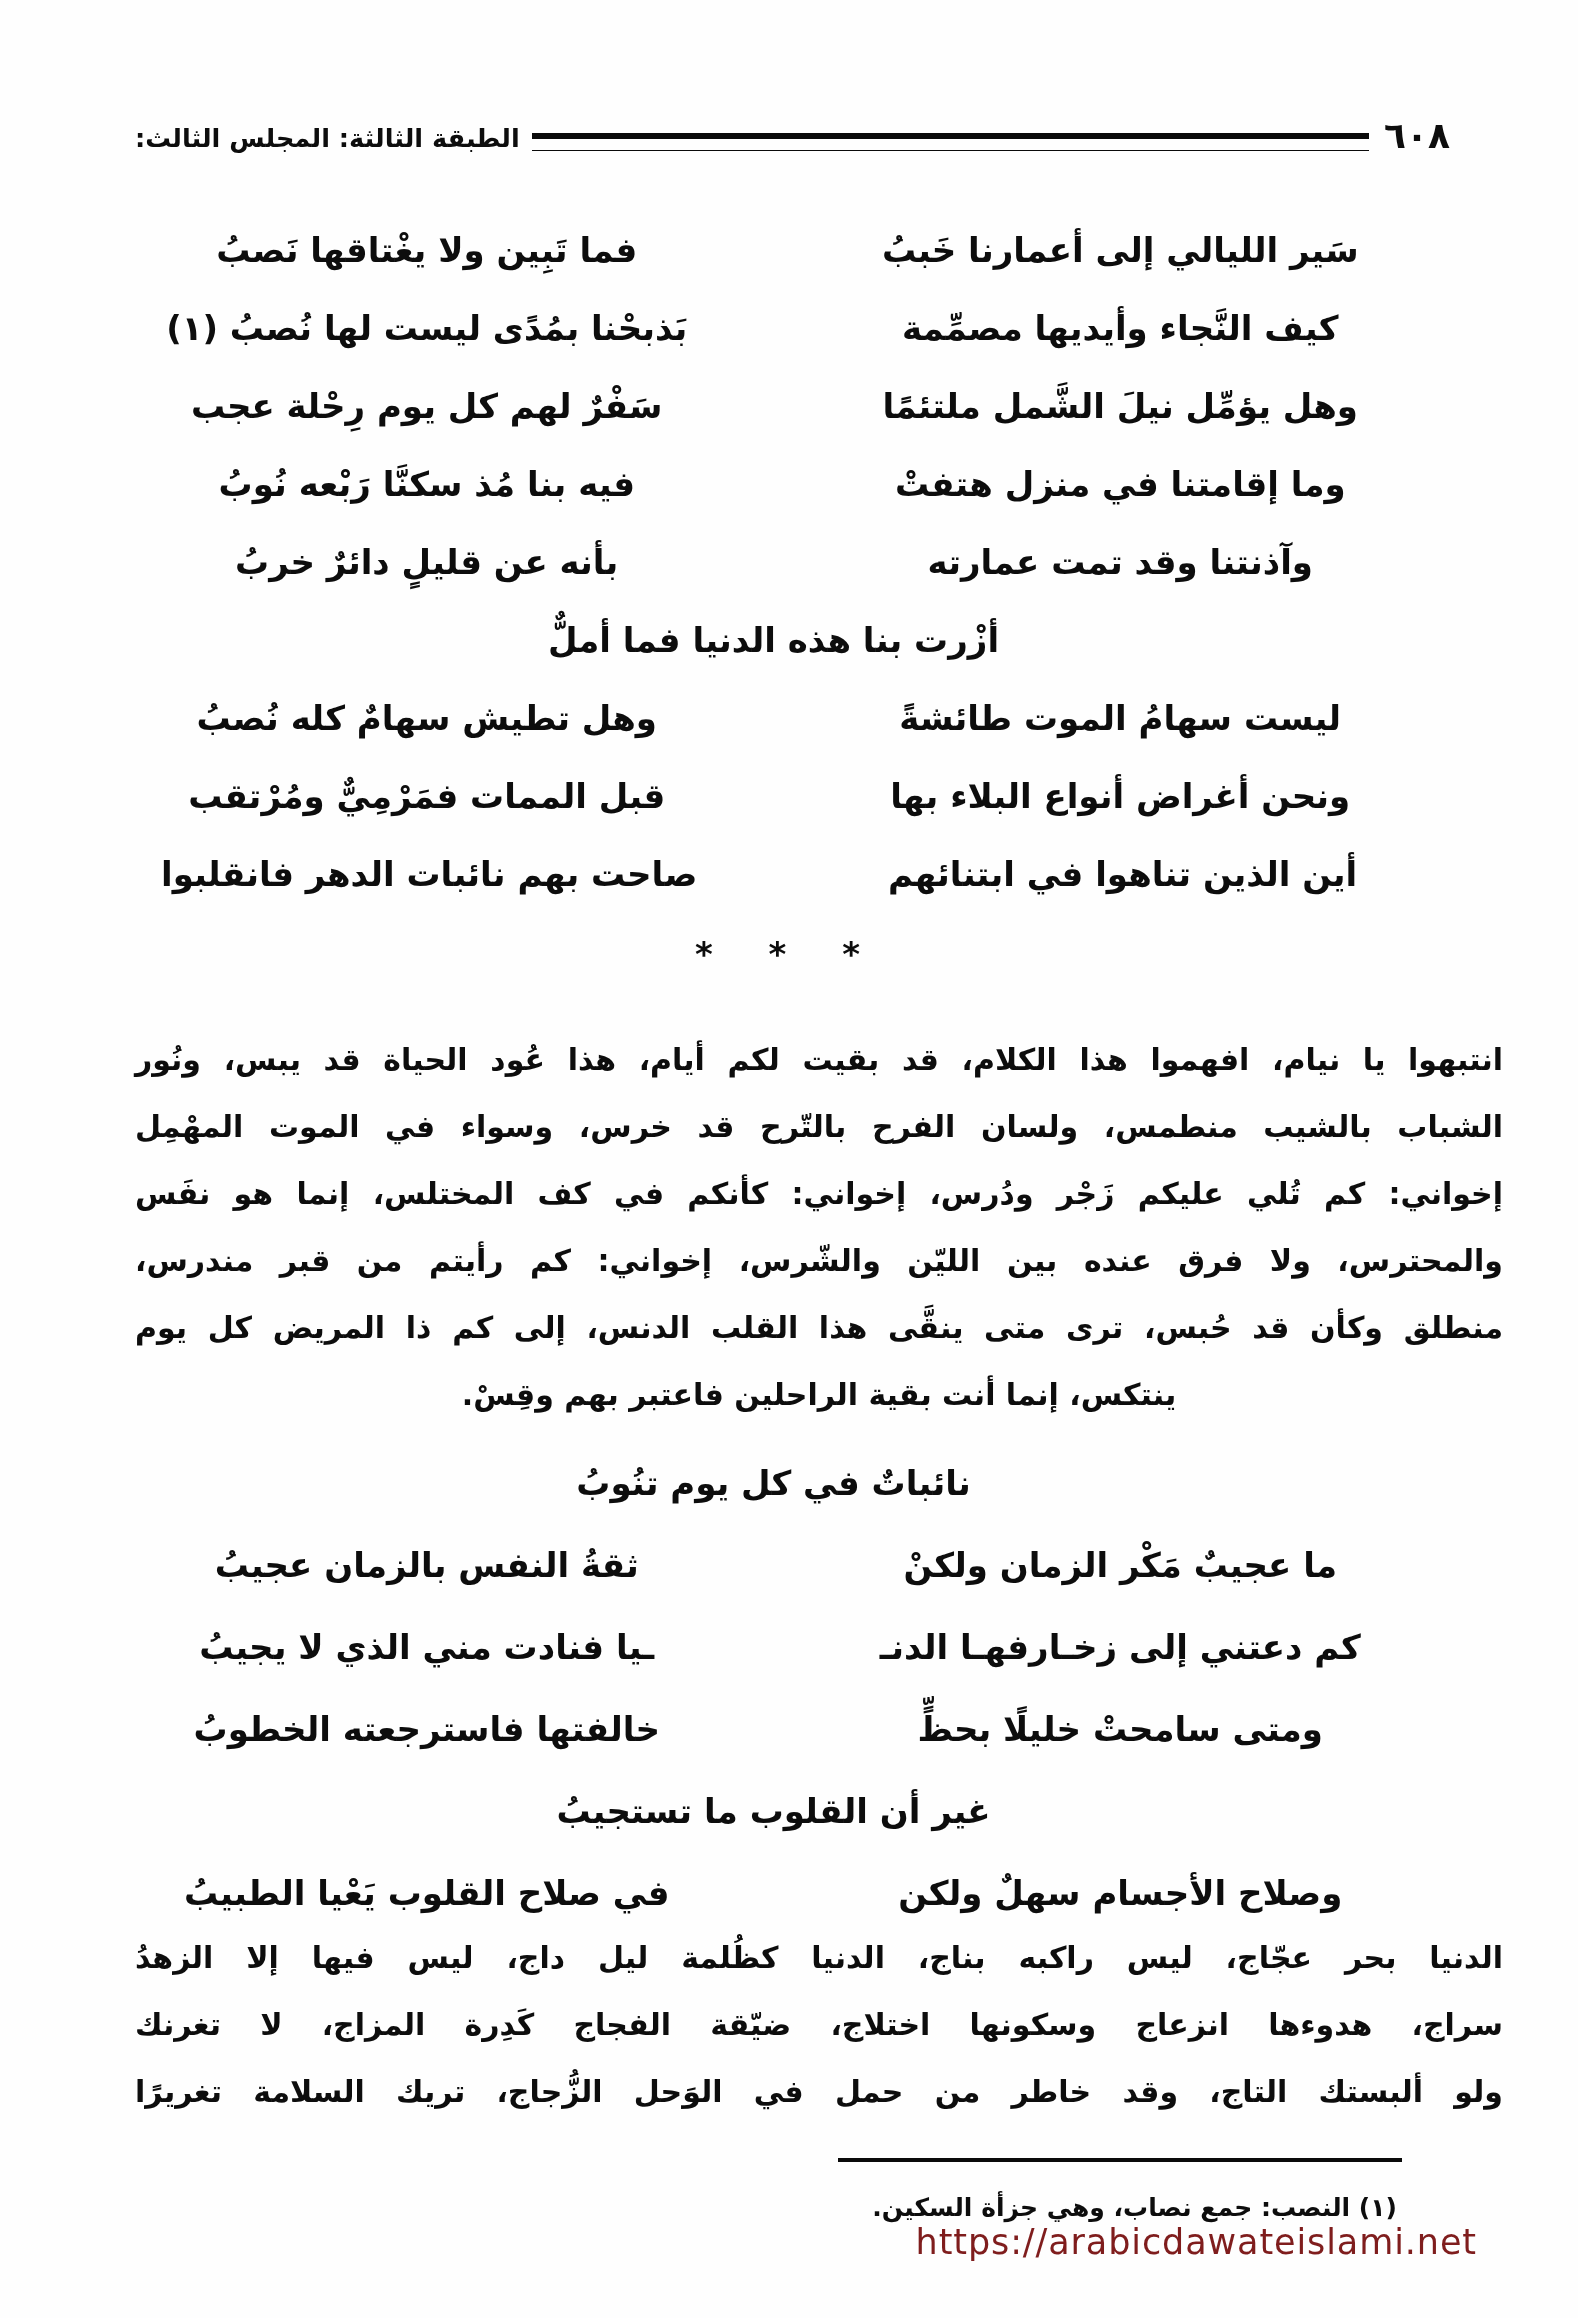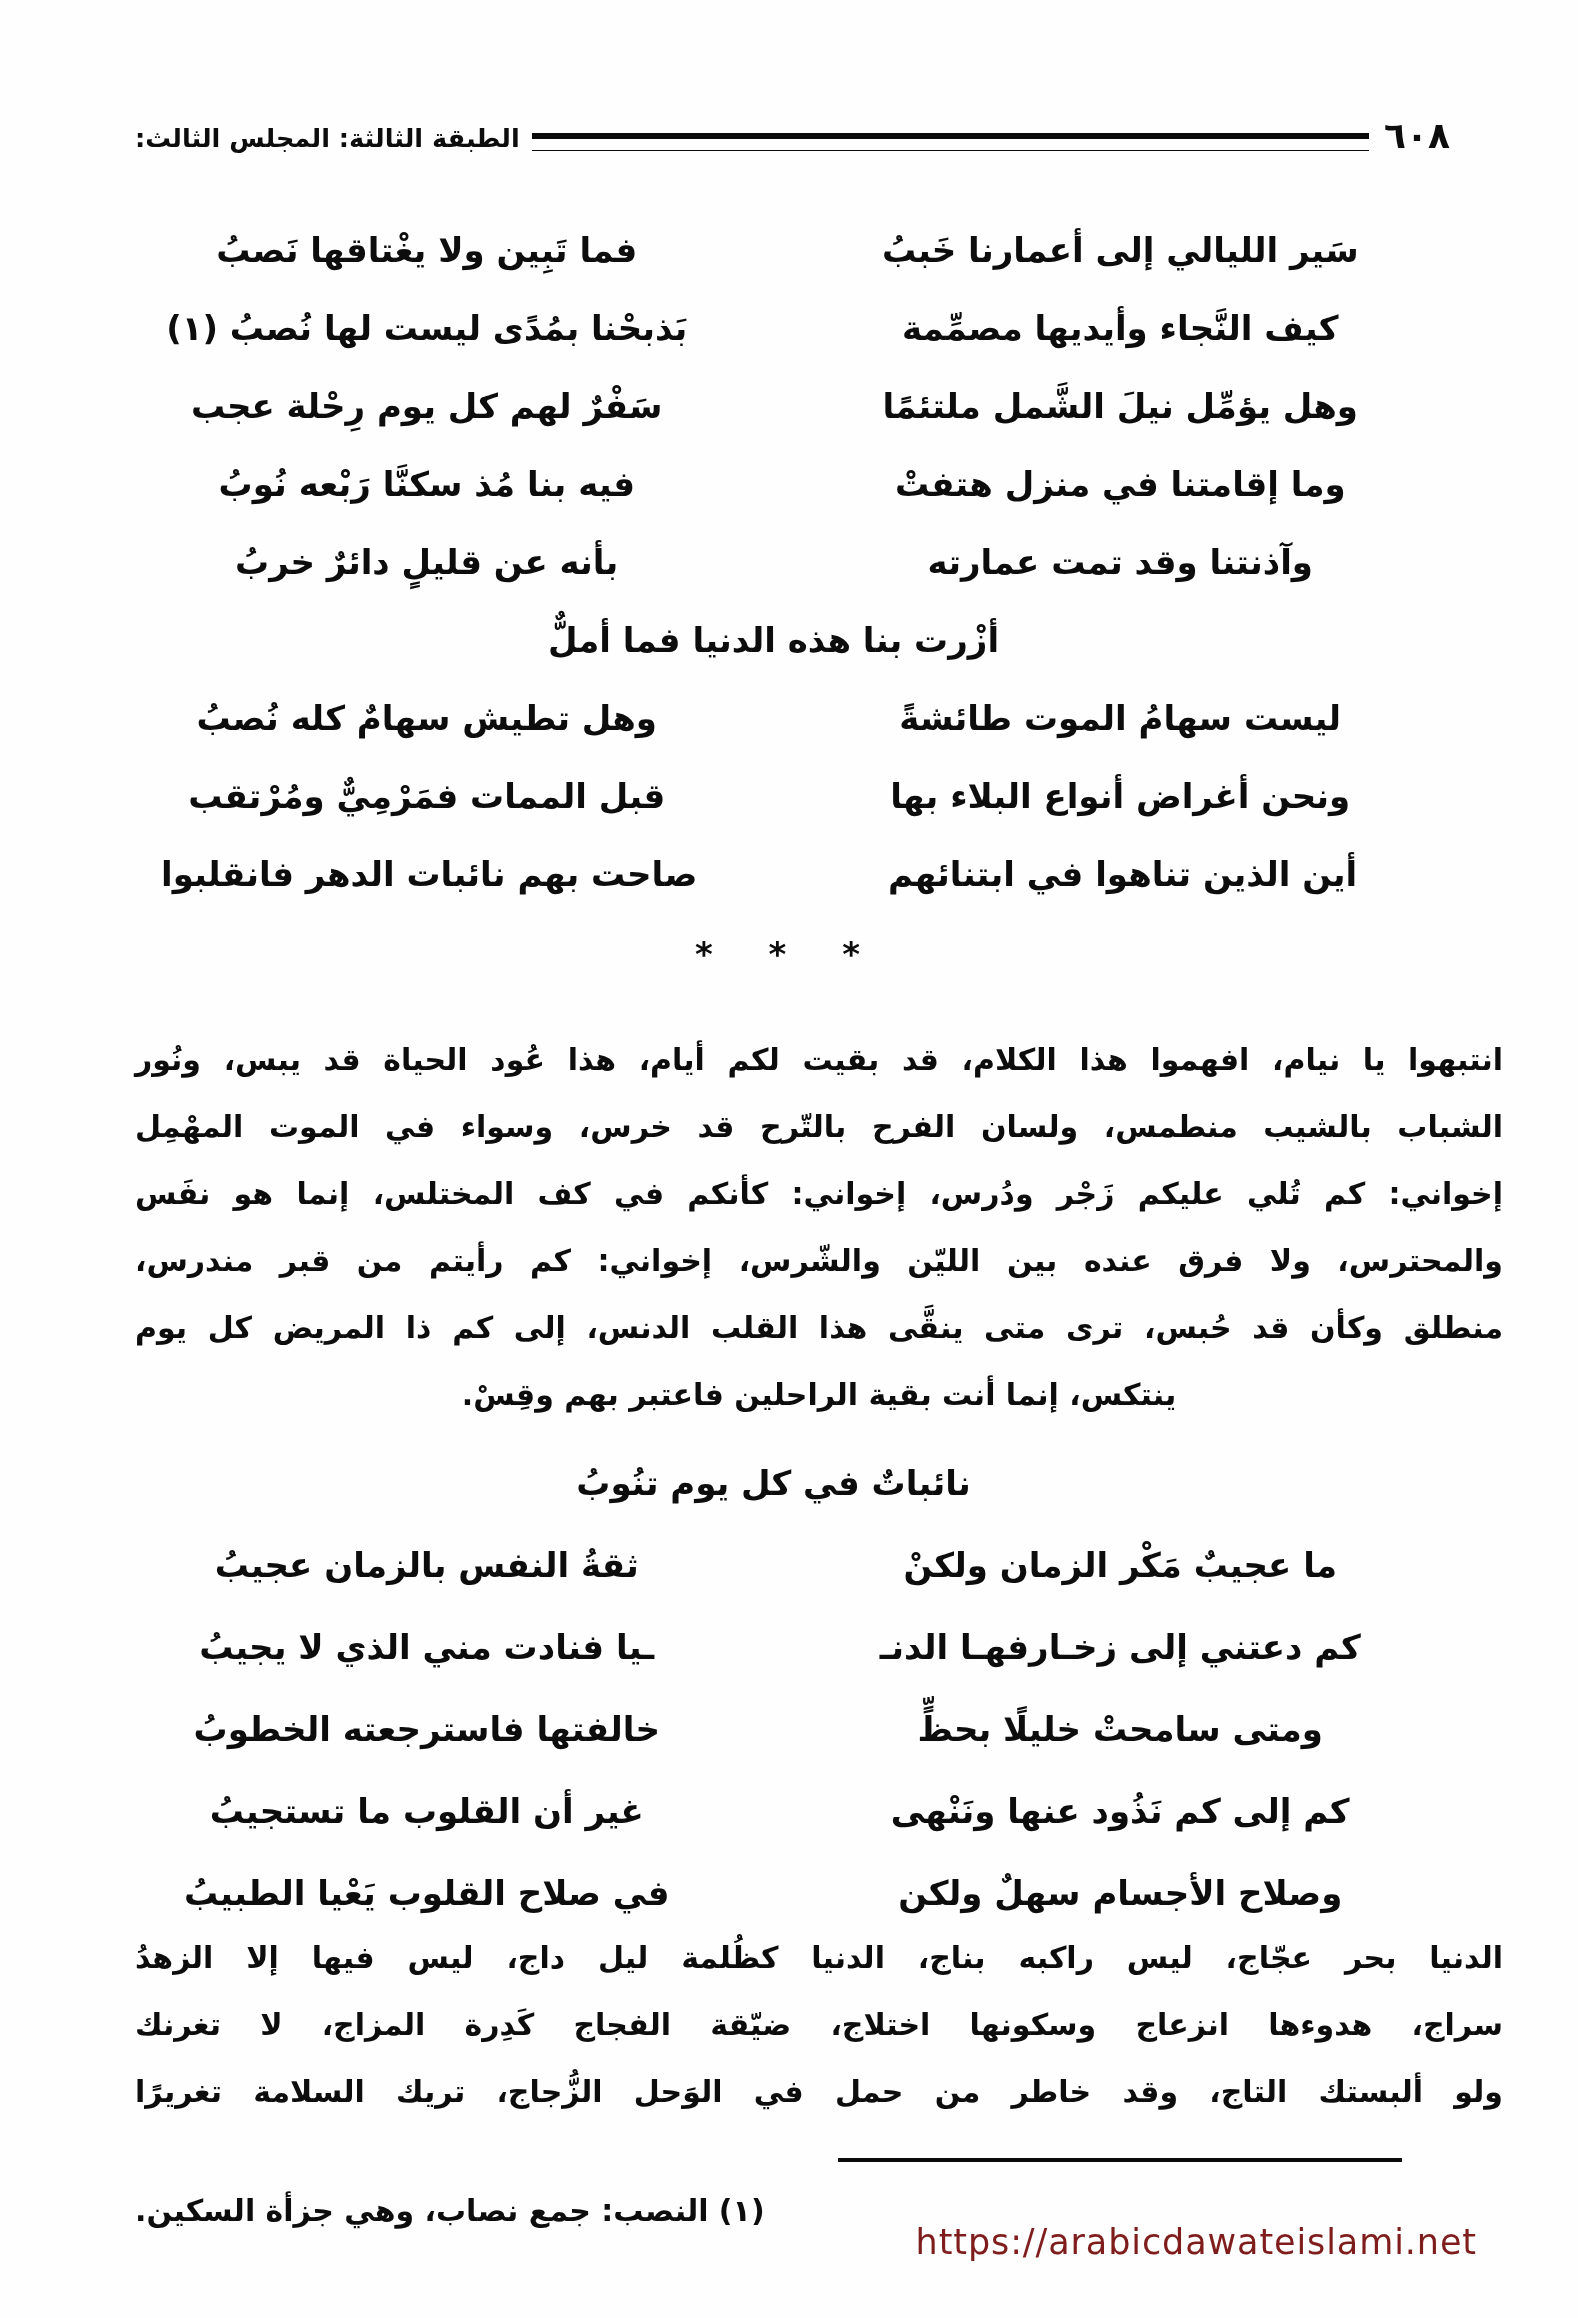--- a/index.html
+++ b/index.html
@@ -57,21 +57,21 @@
     white-space:nowrap;overflow:visible;
   }
   .pline.center{text-align:center;text-align-last:center;}
   
   .fn-rule{
     position:absolute;top:2158px;right:176px;
     width:564px;height:4.3px;background:#0a0a0a;
   }
   .footnote{
     position:absolute;top:2193px;right:181px;left:136px;
-    font-size:30px;font-weight:bold;text-align:left;
+    font-size:25px;font-weight:bold;text-align:right;
   }
   
   .watermark{
     position:absolute;top:2222px;right:101px;
     direction:ltr;
     font-size:35px;color:#7f1d1d;font-weight:normal;
     letter-spacing:0.9px;
   }
 </style>
 </head>
@@ -144,21 +144,20 @@
     </div>
     <div class="verse">
       <div class="hemi">كم دعتني إلى زخـارفهـا الدنـ</div>
       <div class="hemi">ـيا فنادت مني الذي لا يجيبُ</div>
     </div>
     <div class="verse">
       <div class="hemi">ومتى سامحتْ خليلًا بحظٍّ</div>
       <div class="hemi">خالفتها فاسترجعته الخطوبُ</div>
     </div>
     <div class="verse">
-      <div class="hemi">كم إلى كم نَذُود عنها ونَنْهى</div>
       <div class="hemi">غير أن القلوب ما تستجيبُ</div>
     </div>
     <div class="verse">
       <div class="hemi">وصلاح الأجسام سهلٌ ولكن</div>
       <div class="hemi">في صلاح القلوب يَعْيا الطبيبُ</div>
     </div>
   </div>
 
   <div class="prose prose2">
     <div class="pline">الدنيا بحر عجّاج، ليس راكبه بناج، الدنيا كظُلمة ليل داج، ليس فيها إلا الزهدُ</div>

